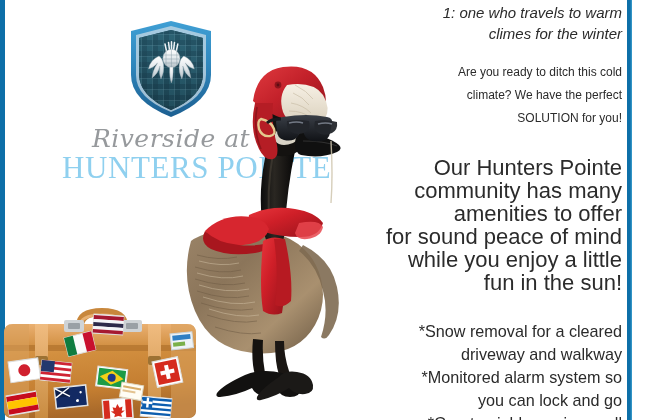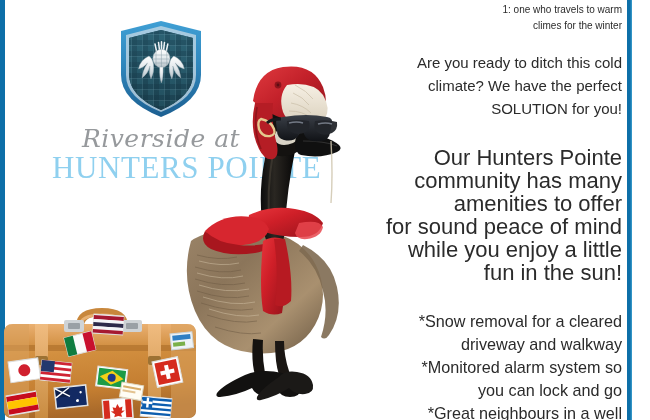--- a/index.html
+++ b/index.html
@@ -23,21 +23,21 @@
     width: 5px;
     background: #0d6fa8;
   }
   .edge-rule.left  { left: 0px; }
   .edge-rule.right { left: 627px; width: 5px;
                      background: linear-gradient(to right,#0d6fa8 0%,#0d6fa8 60%,#3ea0cf 100%); }
 
   
   #logo-lockup {
     position: absolute;
-    left: 52px; top: 18px;
+    left: 62px; top: 18px;
     width: 218px; height: 160px;
     text-align: center;
   }
   #shield-wrap {
     width: 92px; height: 102px;
     margin: 0 auto 6px auto;
     position: relative;
   }
   .shield-svg { display: block; width: 92px; height: 102px; }
 
@@ -89,23 +89,23 @@
     color: #2c2c2c;
   }
   .copy-block { margin: 0 0 0 0; }
   .copy-block p {
     font-size: 15.2px;
     line-height: 21.5px;
     color: #2b2b2b;
     font-family: "Liberation Sans", sans-serif;
     white-space: pre-line;
   }
-  #definition-line p   { font-size: 10px; line-height: 16px; }
+  #definition-line p   { font-size: 15px; line-height: 21px; font-style: italic; }
   #hook-block          { margin-top: 17px; }
-  #hook-block p        { font-size: 15px; line-height: 23px; }
+  #hook-block p        { font-size: 12px; line-height: 23px; }
   #amenity-intro       { margin-top: 26px; }
   #amenity-intro p     { font-size: 22px; line-height: 23px; }
   #feature-list        { margin-top: 26px; }
   #feature-list p      { font-size: 16.2px; line-height: 23px; }
 </style>
 </head>
 <body>
 
 <div id="poster">
 

